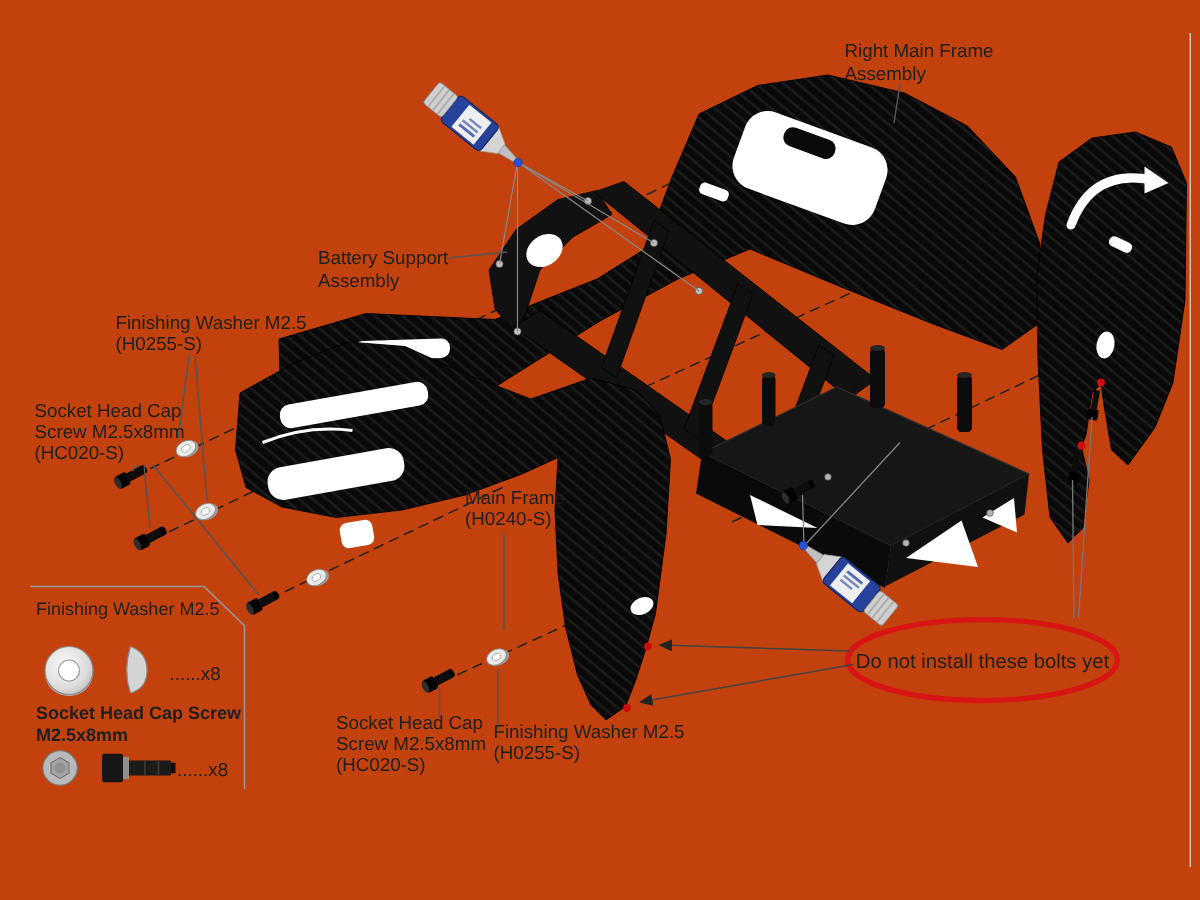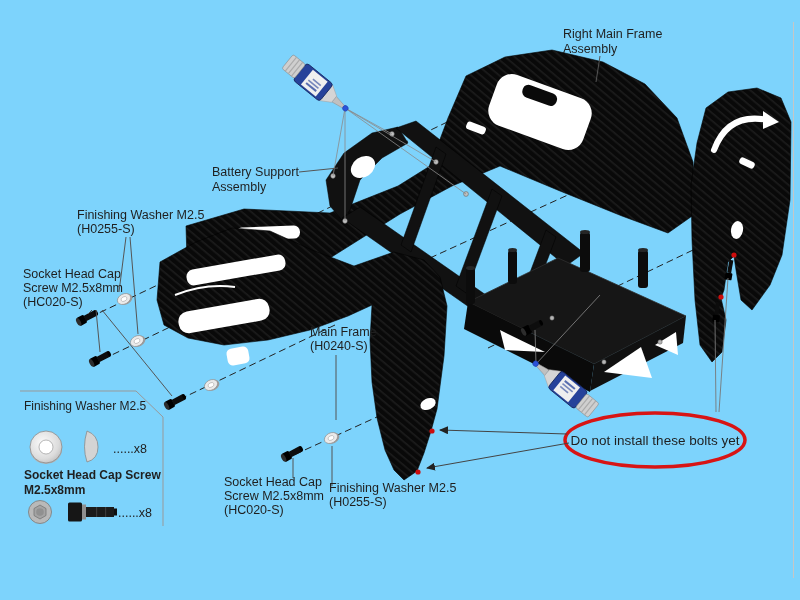--- a/index.html
+++ b/index.html
@@ -1,16 +1,16 @@
 <!DOCTYPE html>
 <html><head>
 <meta charset="utf-8">
 <style>
   html,body{margin:0;padding:0;background:#ffffff;}
-  .stage{position:relative;width:800px;height:600px;background:#7dd3fc;overflow:hidden;
+  .stage{position:relative;width:800px;height:600px;background:#c2410c;overflow:hidden;
          font-family:"Liberation Sans", sans-serif;}
   svg{display:block;}
   text{font-family:"Liberation Sans", sans-serif;fill:#1f1f1f;}
   .callout{font-size:12.5px;}
   .legend-title{font-size:12px;}
   .legend-title-bold{font-size:12px;font-weight:bold;}
   .qty{font-size:12.5px;}
   .warning-text{font-size:13.5px;}
 </style>
 </head>

